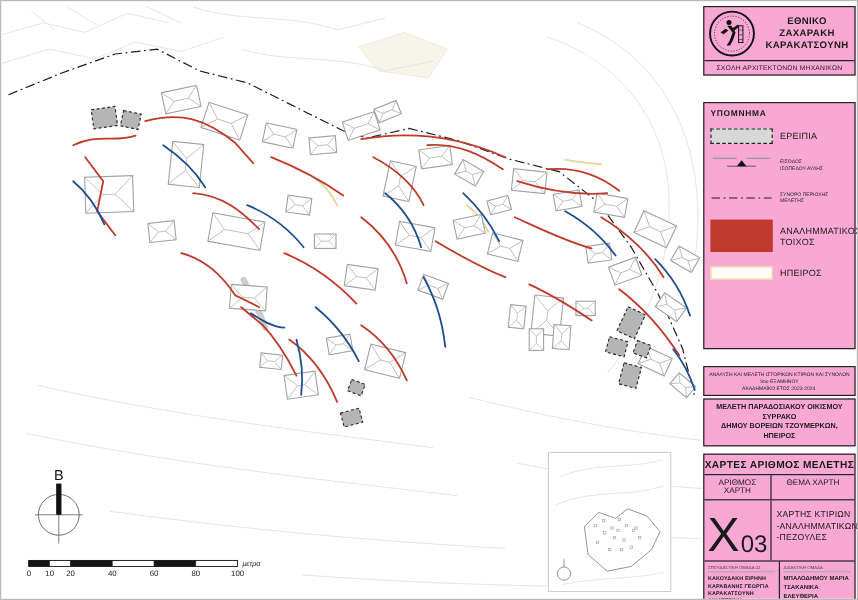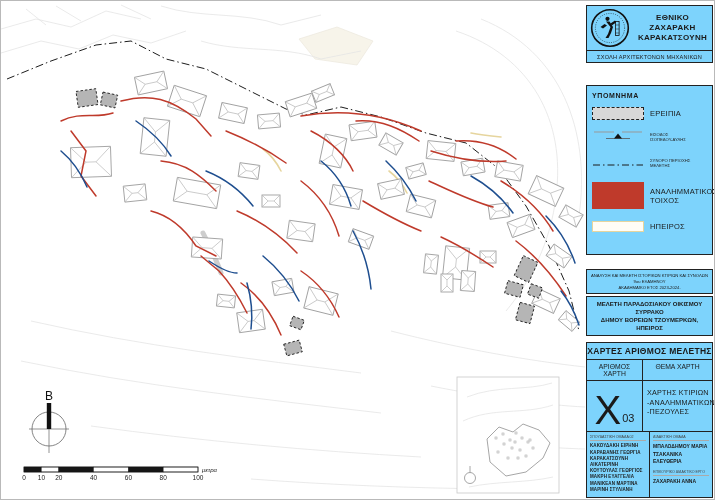--- a/index.html
+++ b/index.html
@@ -27,27 +27,27 @@
   .sb-o{fill:none;stroke:#161616;stroke-width:.7}
   .sb-t{font-size:6.5px;fill:#222}
   .sb-u{font-size:6px;font-style:italic;fill:#222}
   .inset-frame{fill:#ffffff;stroke:#c9c9c9;stroke-width:.8}
   .inset-outline{fill:none;stroke:#8f8f8f;stroke-width:.8}
   .inset-dot{fill:none;stroke:#a8a8a8;stroke-width:.6}
   .inset-north{fill:none;stroke:#8f8f8f;stroke-width:.8}
 
   
   .panel{position:absolute;left:585px;top:4px;width:127px;}
-  .tb{border:1.2px solid #222;background:#7dd3fc;box-sizing:border-box;}
+  .tb{border:1.2px solid #222;background:#f9a8d4;box-sizing:border-box;}
   .uni-box .uni-top{display:flex;align-items:center;height:44px;}
   .seal{flex:0 0 46px;display:flex;align-items:center;justify-content:center;}
   .uni-name{flex:1;text-align:center;font-weight:bold;font-size:8px;line-height:10px;letter-spacing:.3px;}
   .school-band{border-top:1.2px solid #222;text-align:center;font-size:5.6px;padding:2.5px 0;letter-spacing:.2px;}
 
-  .legend-box{margin-top:22px;height:170px;padding:6px 5px;position:relative;}
+  .legend-box{margin-top:22px;height:206px;padding:6px 5px;position:relative;}
   .legend-title{font-size:7px;font-weight:bold;letter-spacing:.6px;}
   .lrow{display:flex;align-items:center;}
   .sw{flex:0 0 52px;width:52px;margin-right:6px;box-sizing:border-box;}
   .sw-ruins{height:13px;background:#d8d8d8;border:1px dashed #222;}
   .sw-blue{height:27px;background:#1e4e8f;}
   .sw-red{height:27px;background:#bf3a2b;}
   .sw-pezo{height:11px;background:#fffdf6;border:1px solid #e6d59e;}
   .llabel{font-size:7.5px;letter-spacing:.2px;}
   .ltiny{font-size:4.2px;line-height:5.2px;color:#222;}
   .mt8{margin-top:8px}.mt10{margin-top:10px}.mt12{margin-top:12px}
@@ -56,21 +56,21 @@
   .project-box{margin-top:2px;padding:3px 1px;text-align:center;font-size:6px;font-weight:bold;line-height:8px;}
 
   .maps-box{margin-top:6px;}
   .mt-header{font-size:8.5px;font-weight:bold;text-align:center;padding:3px 0;border-bottom:1.2px solid #222;letter-spacing:.3px;}
   .mt-cols{display:flex;border-bottom:1.2px solid #222;}
   .mt-col{flex:1;text-align:center;font-size:6.8px;padding:3px 0;}
   .mt-col.first{flex:0 0 56px;border-right:1.2px solid #222;box-sizing:border-box;}
   .mt-content{display:flex;height:50px;border-bottom:1.2px solid #222;}
   .map-number{flex:0 0 56px;border-right:1.2px solid #222;box-sizing:border-box;display:flex;align-items:flex-end;justify-content:center;padding-bottom:4px;}
   .map-number .big{font-size:40px;line-height:34px;}
-  .map-number .sub{font-size:11px;line-height:17px;margin-left:1px;}
+  .map-number .sub{font-size:20px;line-height:17px;margin-left:1px;}
   .map-theme{flex:1;font-size:7.2px;line-height:9.5px;padding:7px 4px;letter-spacing:.2px;}
   .credits{display:flex;}
   .cred-col{flex:1;padding:3px 3px 4px 3px;box-sizing:border-box;}
   .cred-col.first{border-right:1.2px solid #222;}
   .cred-header{font-size:3.6px;color:#444;border-bottom:.5px solid #aaa;padding-bottom:1px;margin-bottom:2px;}
   .students-list div{font-size:4.5px;line-height:6.2px;font-weight:bold;letter-spacing:.1px;}
   .teachers-list div{font-size:5px;line-height:7.5px;font-weight:bold;}
   .assistants-list div{font-size:5px;line-height:7.5px;font-weight:bold;}
   .sub-header{margin-top:4px;}
 </style>

